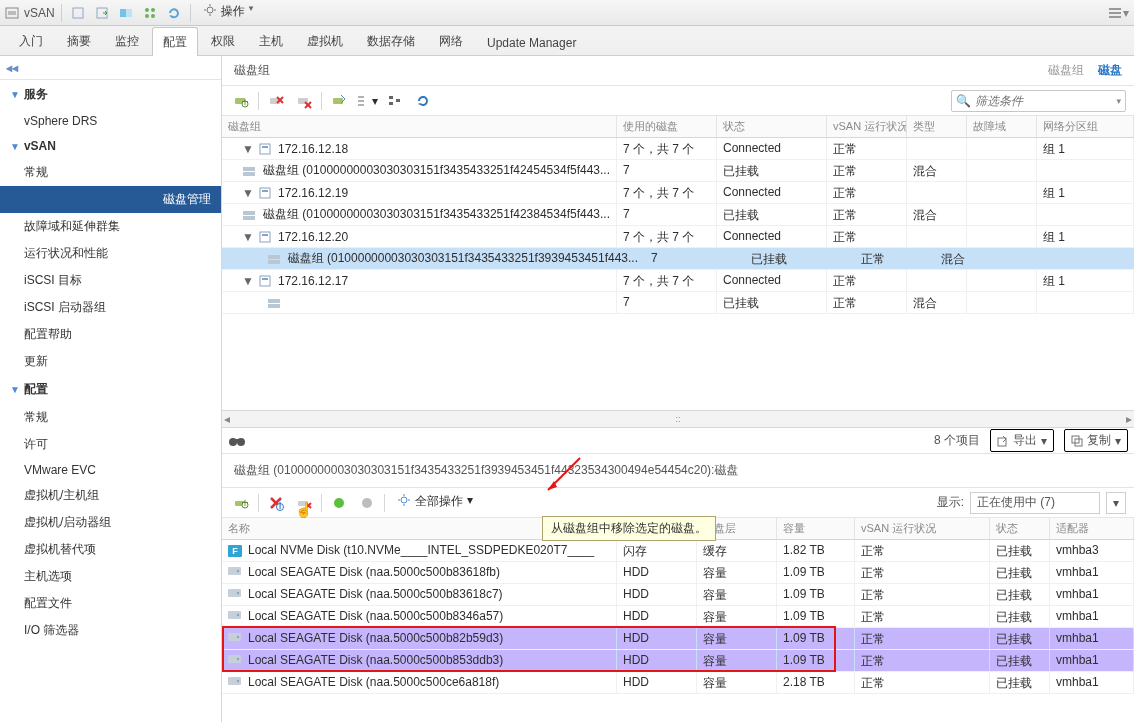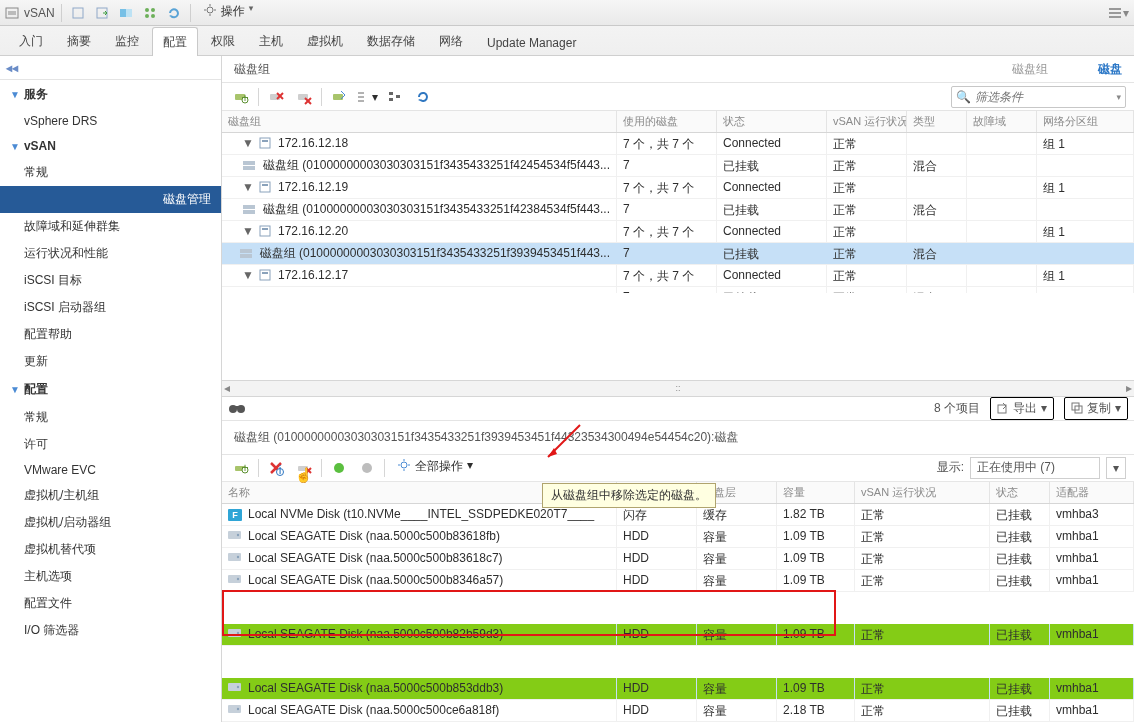--- a/index.html
+++ b/index.html
@@ -31,21 +31,21 @@
 .sb-item { padding: 5px 10px 5px 24px; color: #333; cursor: pointer; white-space: nowrap; }
 .sb-item.selected { background: #265a97; color: #fff; text-align: right; }
 
 
 .main { flex: 1; display: flex; flex-direction: column; overflow: hidden; }
 
 
 .obj-hdr { height: 30px; display: flex; align-items: center; padding: 0 12px; color: #555; border-bottom: 1px solid #e4e4e4; }
 .obj-hdr .right-links { margin-left: auto; display: flex; gap: 14px; align-items: center; }
 .obj-hdr .right-links span { color: #999; }
-.obj-hdr .right-links .active-link { color: #2c78c7; font-weight: bold; margin-left: 36px; }
+.obj-hdr .right-links .active-link { color: #2c78c7; font-weight: bold; }
 
 
 .gridbar { height: 30px; display: flex; align-items: center; gap: 6px; padding: 0 8px; border-bottom: 1px solid #e4e4e4; background: #fff; }
 .gb-btn { width: 22px; height: 22px; border-radius: 2px; display: flex; align-items: center; justify-content: center; cursor: pointer; }
 .gb-sep { width: 1px; height: 18px; background: #d6d6d6; }
 .gb-right { margin-left: auto; display: flex; align-items: center; gap: 8px; }
 .search { display: flex; align-items: center; border: 1px solid #c7c7c7; border-radius: 2px; height: 22px; width: 175px; padding: 0 4px; background: #fff; }
 .search input { border: none; outline: none; font-style: italic; color: #999; width: 100%; }
 .search .mag { color: #888; margin-right: 4px; }
 
@@ -60,21 +60,21 @@
 .c-type { width: 60px; }
 .c-fault { width: 70px; }
 .c-net { width: 60px; flex: 1; border-right: none; }
 
 
 .grow { display: flex; border-bottom: 1px solid #f0f0f0; height: 22px; }
 .grow > div { padding: 3px 6px; border-right: 1px solid #f0f0f0; white-space: nowrap; overflow: hidden; text-overflow: ellipsis; }
 .grow .dg-cell { display: flex; align-items: center; gap: 6px; }
 .tri-exp { width: 10px; display: inline-block; text-align: center; color: #666; cursor: pointer; }
 .host-icon, .dg-icon { width: 14px; height: 14px; display: inline-flex; align-items: center; justify-content: center; color: #93a3b4; }
-.grow.selected { background: #c6e0f7; }
+.grow.selected { background: #c6e0f7; padding-left: 28px; }
 .grow.selected > div { border-right-color: #c6e0f7; }
 
 .top-grid-body { overflow: hidden; }
 .bottom-blank { height: 96px; }
 
 
 .hscroll-strip { height: 18px; background: #f3f3f3; border-top: 1px solid #d6d6d6; border-bottom: 1px solid #d6d6d6; display: flex; align-items: center; justify-content: space-between; padding: 0 2px; color: #888; }
 
 
 .small-footer { height: 26px; display: flex; align-items: center; padding: 0 6px; border-bottom: 1px solid #e4e4e4; }
@@ -93,21 +93,21 @@
 
 .d-name { width: 395px; }
 .d-drive { width: 80px; }
 .d-tier { width: 80px; }
 .d-cap { width: 78px; }
 .d-vrun { width: 135px; }
 .d-state { width: 60px; }
 .d-adapter { flex: 1; border-right: none; }
 .lrow { display: flex; border-bottom: 1px solid #f0f0f0; height: 22px; }
 .lrow > div { padding: 3px 6px; border-right: 1px solid #f0f0f0; white-space: nowrap; overflow: hidden; text-overflow: ellipsis; }
-.lrow.sel { background: #84cc16; margin-top: 32px; }
+.lrow.sel { background: #c4b5fd; }
 .lrow.sel > div { border-right-color: #c6e0f7; }
 .disk-icn { width: 14px; height: 12px; display: inline-flex; align-items: center; justify-content: center; margin-right: 6px; }
 .flash-icn { background: #2fa5d6; color: #fff; width: 14px; height: 12px; font-size: 9px; font-weight: bold; display: inline-flex; align-items: center; justify-content: center; margin-right: 6px; border-radius: 1px; }
 
 .redbox { position: absolute; border: 2px solid #e11717; pointer-events: none; }
 
 .show-dd { display: flex; align-items: center; gap: 6px; color: #555; }
 .dd-box { border: 1px solid #cfcfcf; height: 22px; min-width: 130px; padding: 0 6px; display: flex; align-items: center; justify-content: space-between; background: #fff; cursor: pointer; }
 
 svg { display: block; }

